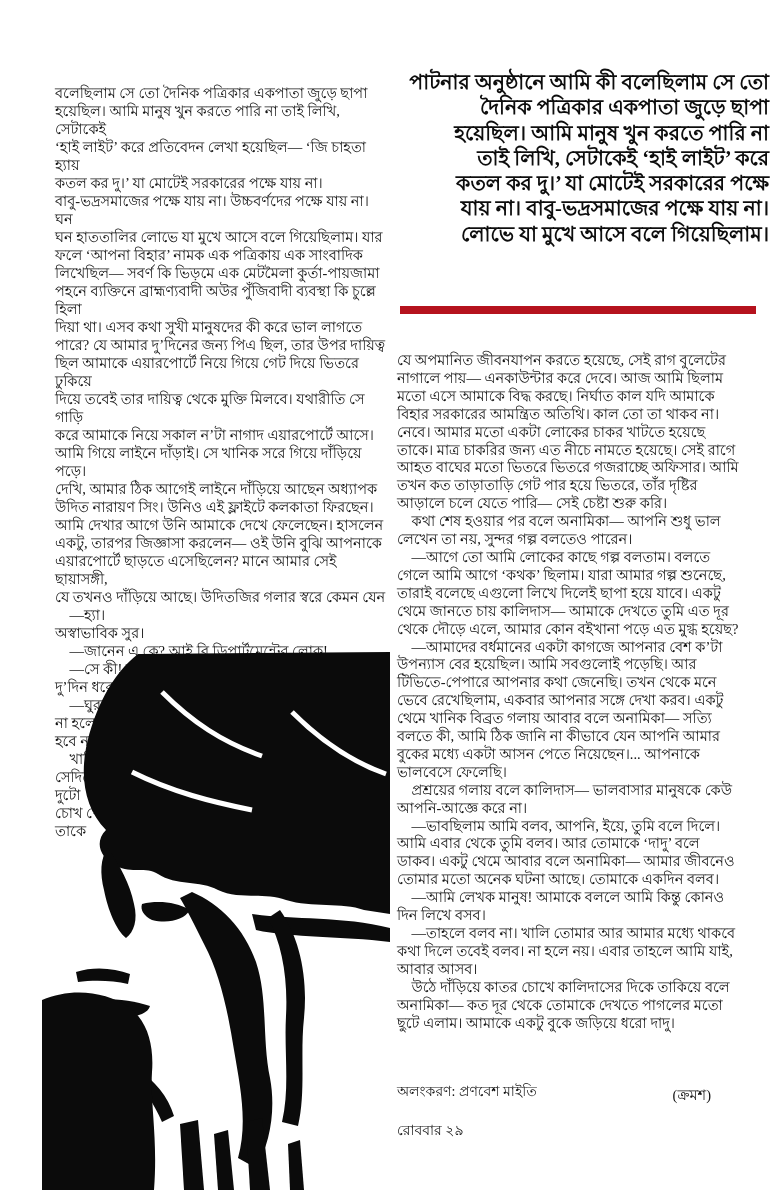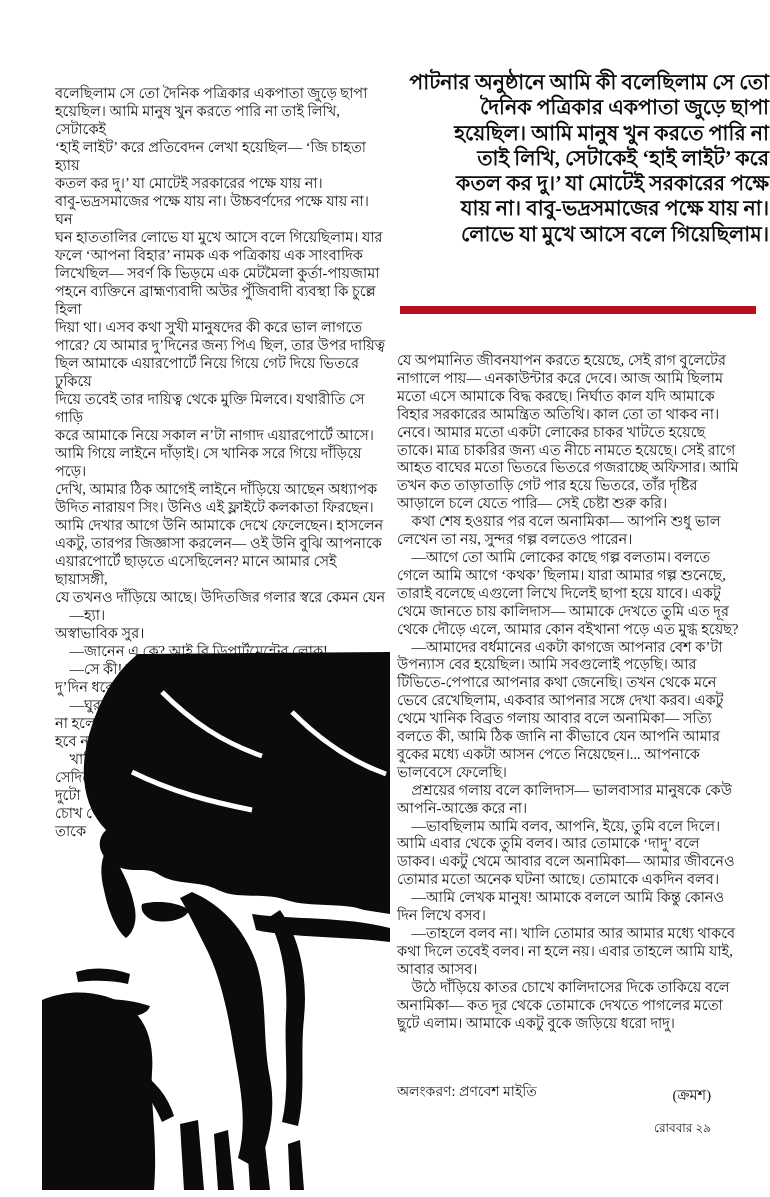--- a/index.html
+++ b/index.html
@@ -15,21 +15,21 @@
   .right-col{left:397px;top:352px;width:348px;line-height:17.9px;}
   .pullquote{
     left:399px;top:70px;width:370px;
     font-size:20.5px;line-height:25.3px;font-weight:bold;color:#0d0d0d;text-align:right;
   }
   .red-bar{
     position:absolute;left:400px;top:306px;width:356px;height:8px;
   }
   .continued{position:absolute;left:397px;top:1048px;width:314px;text-align:right;font-size:14.5px;margin-top:36px;}
   .credit{position:absolute;left:397px;top:1080px;width:314px;font-size:14px;}
-  .page-num{position:absolute;left:397px;top:1119px;width:314px;text-align:right;font-size:12px;}
+  .page-num{position:absolute;left:397px;top:1119px;width:314px;text-align:left;font-size:14px;}
   .illustration{position:absolute;left:42px;top:652px;width:348px;height:538px;}
   .illustration svg{display:block;width:100%;height:100%;}
 </style>
 </head>
 <body>
 
 <div class="col pullquote">
     <div class="ln">পাটনার অনুষ্ঠানে আমি কী বলেছিলাম সে তো</div>
     <div class="ln">দৈনিক পত্রিকার একপাতা জুড়ে ছাপা</div>
     <div class="ln">হয়েছিল। আমি মানুষ খুন করতে পারি না</div>

